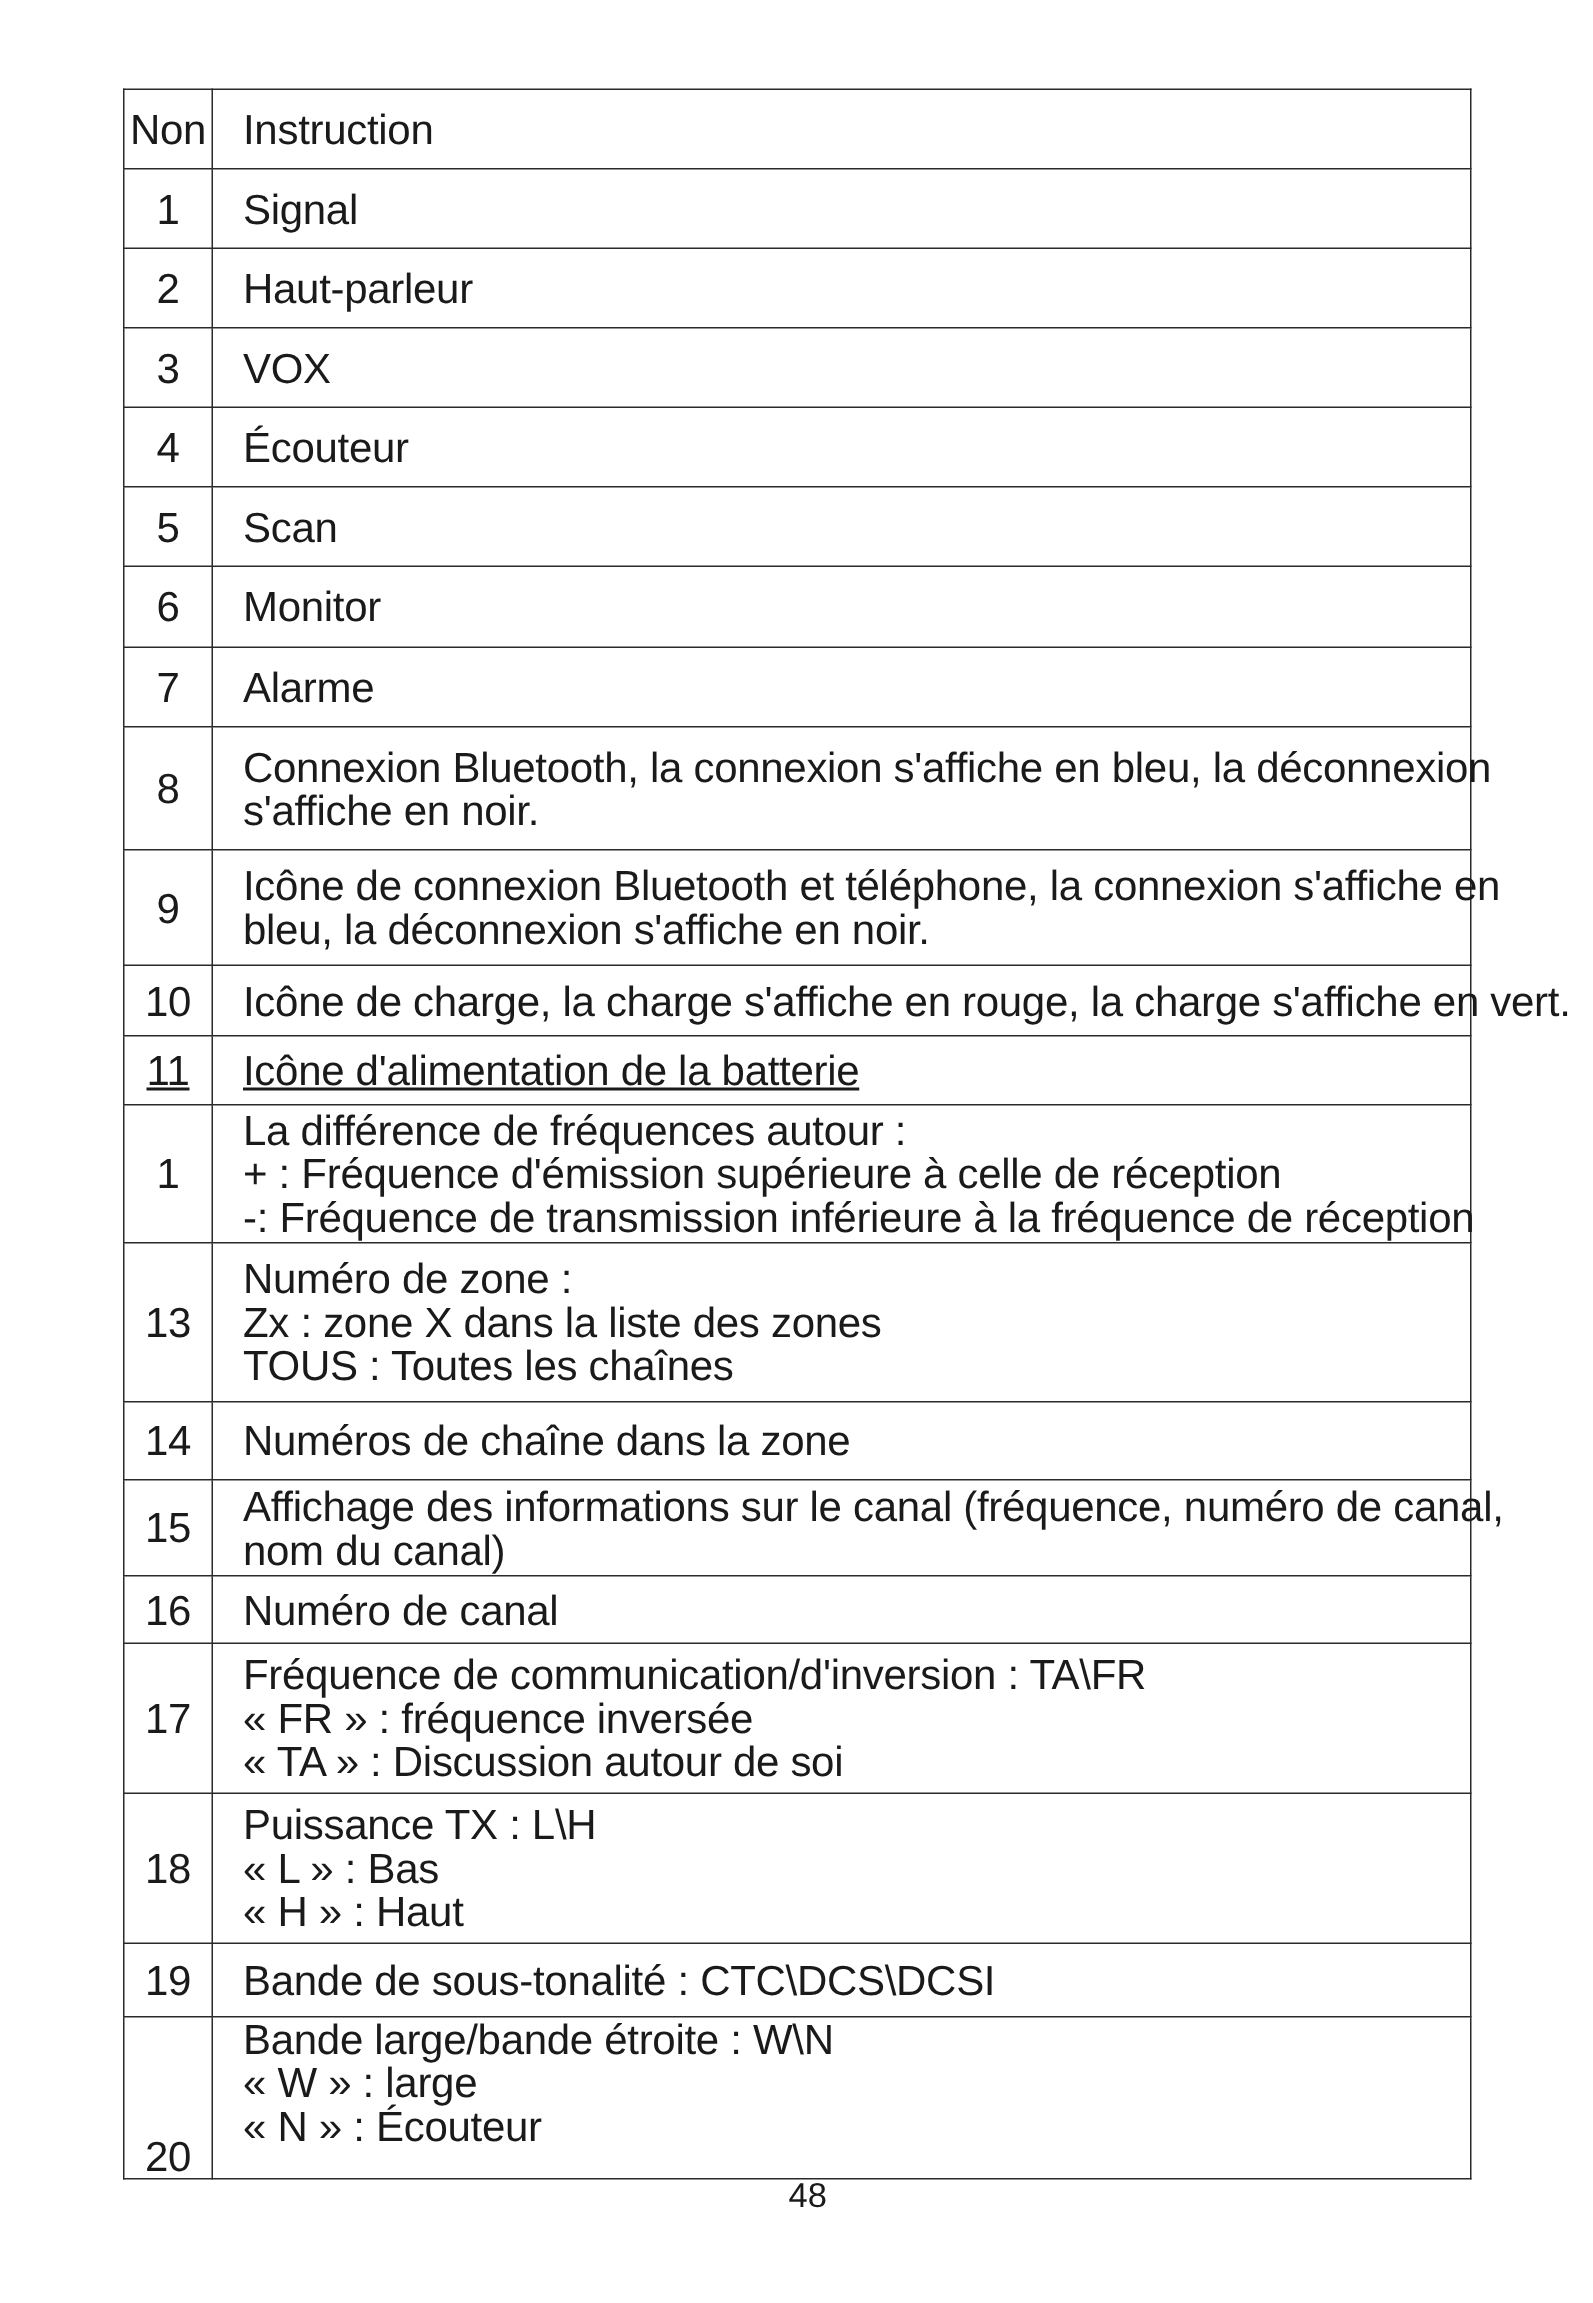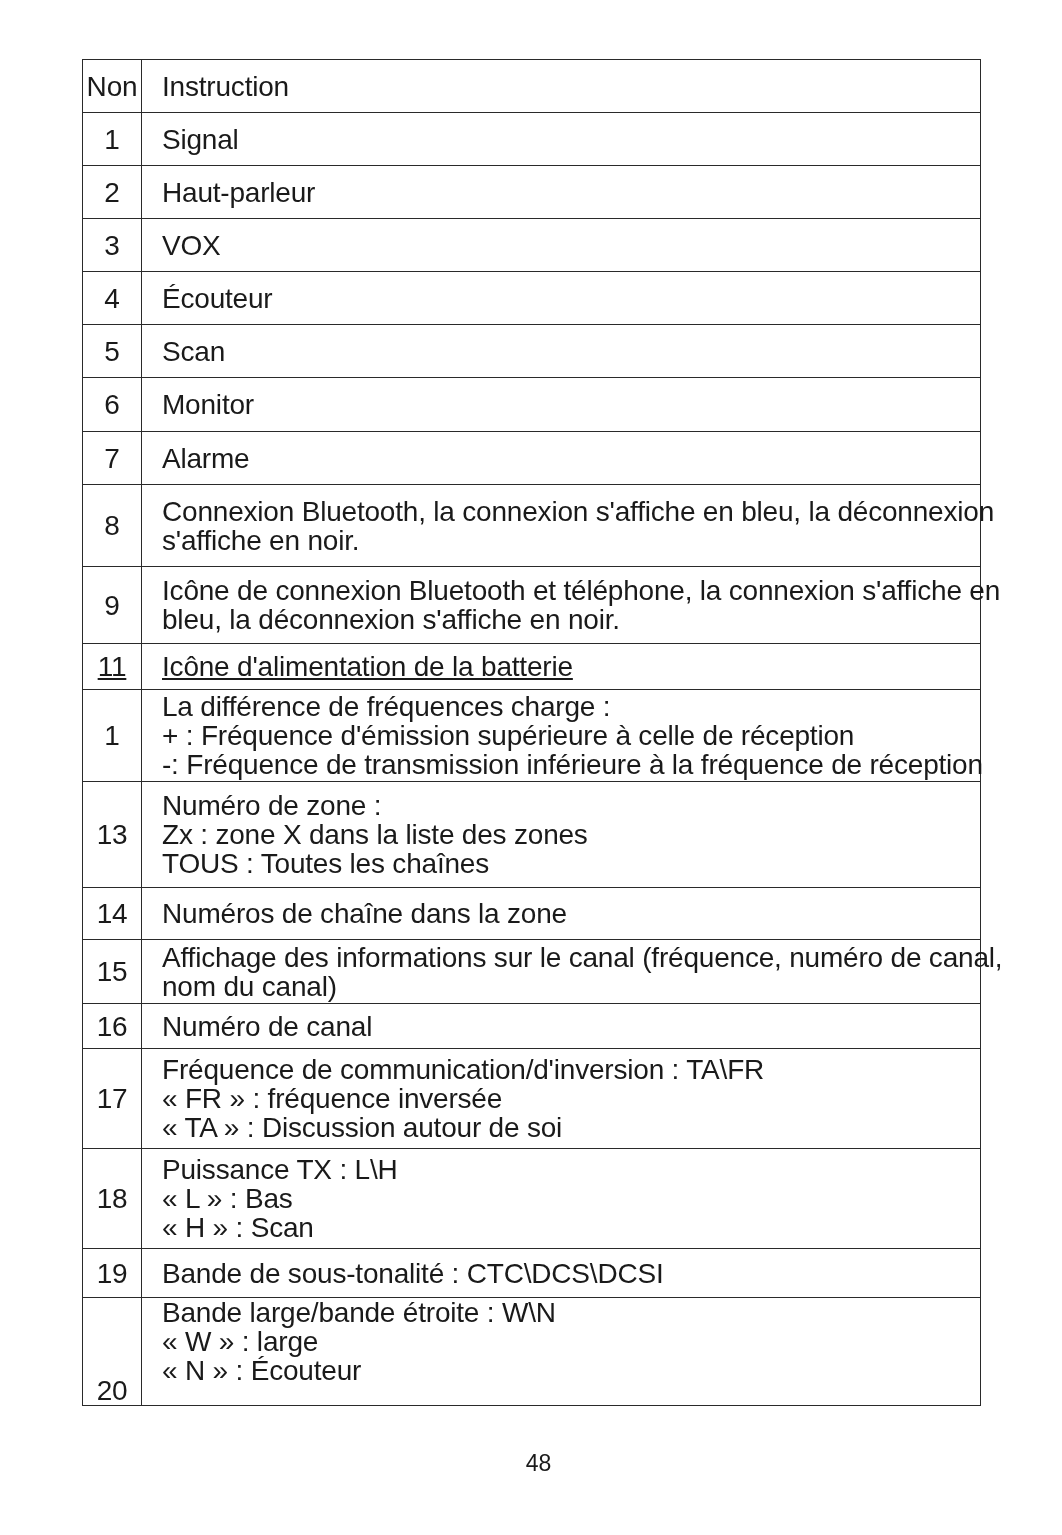--- a/index.html
+++ b/index.html
@@ -74,30 +74,36 @@
           <span class="line">s'affiche en noir.</span>
         </td>
       </tr>
       <tr style="height: 77px;">
         <td class="num">9</td>
         <td class="txt">
           <span class="line">Icône de connexion Bluetooth et téléphone, la connexion s'affiche en</span>
           <span class="line">bleu, la déconnexion s'affiche en noir.</span>
         </td>
       </tr>
+      <tr style="height: 47px;">
+        <td class="num">10</td>
+        <td class="txt">
+          <span class="line">Icône de charge, la charge s'affiche en rouge, la charge s'affiche en vert.</span>
+        </td>
+      </tr>
       <tr style="height: 46px; text-decoration: underline;">
         <td class="num">11</td>
         <td class="txt">
           <span class="line">Icône d'alimentation de la batterie</span>
         </td>
       </tr>
       <tr style="height: 92px;">
         <td class="num">1</td>
         <td class="txt">
-          <span class="line">La différence de fréquences charge :</span>
+          <span class="line">La différence de fréquences autour :</span>
           <span class="line">+ : Fréquence d'émission supérieure à celle de réception</span>
           <span class="line">-: Fréquence de transmission inférieure à la fréquence de réception</span>
         </td>
       </tr>
       <tr style="height: 106px;">
         <td class="num">13</td>
         <td class="txt">
           <span class="line">Numéro de zone :</span>
           <span class="line">Zx : zone X dans la liste des zones</span>
           <span class="line">TOUS : Toutes les chaînes</span>
@@ -128,21 +134,21 @@
           <span class="line">Fréquence de communication/d'inversion : TA\FR</span>
           <span class="line">« FR » : fréquence inversée</span>
           <span class="line">« TA » : Discussion autour de soi</span>
         </td>
       </tr>
       <tr style="height: 100px;">
         <td class="num">18</td>
         <td class="txt">
           <span class="line">Puissance TX : L\H</span>
           <span class="line">« L » : Bas</span>
-          <span class="line">« H » : Scan</span>
+          <span class="line">« H » : Haut</span>
         </td>
       </tr>
       <tr style="height: 49px;">
         <td class="num">19</td>
         <td class="txt">
           <span class="line">Bande de sous-tonalité : CTC\DCS\DCSI</span>
         </td>
       </tr>
       <tr style="height: 101px;">
         <td class="num bottom">20</td>

